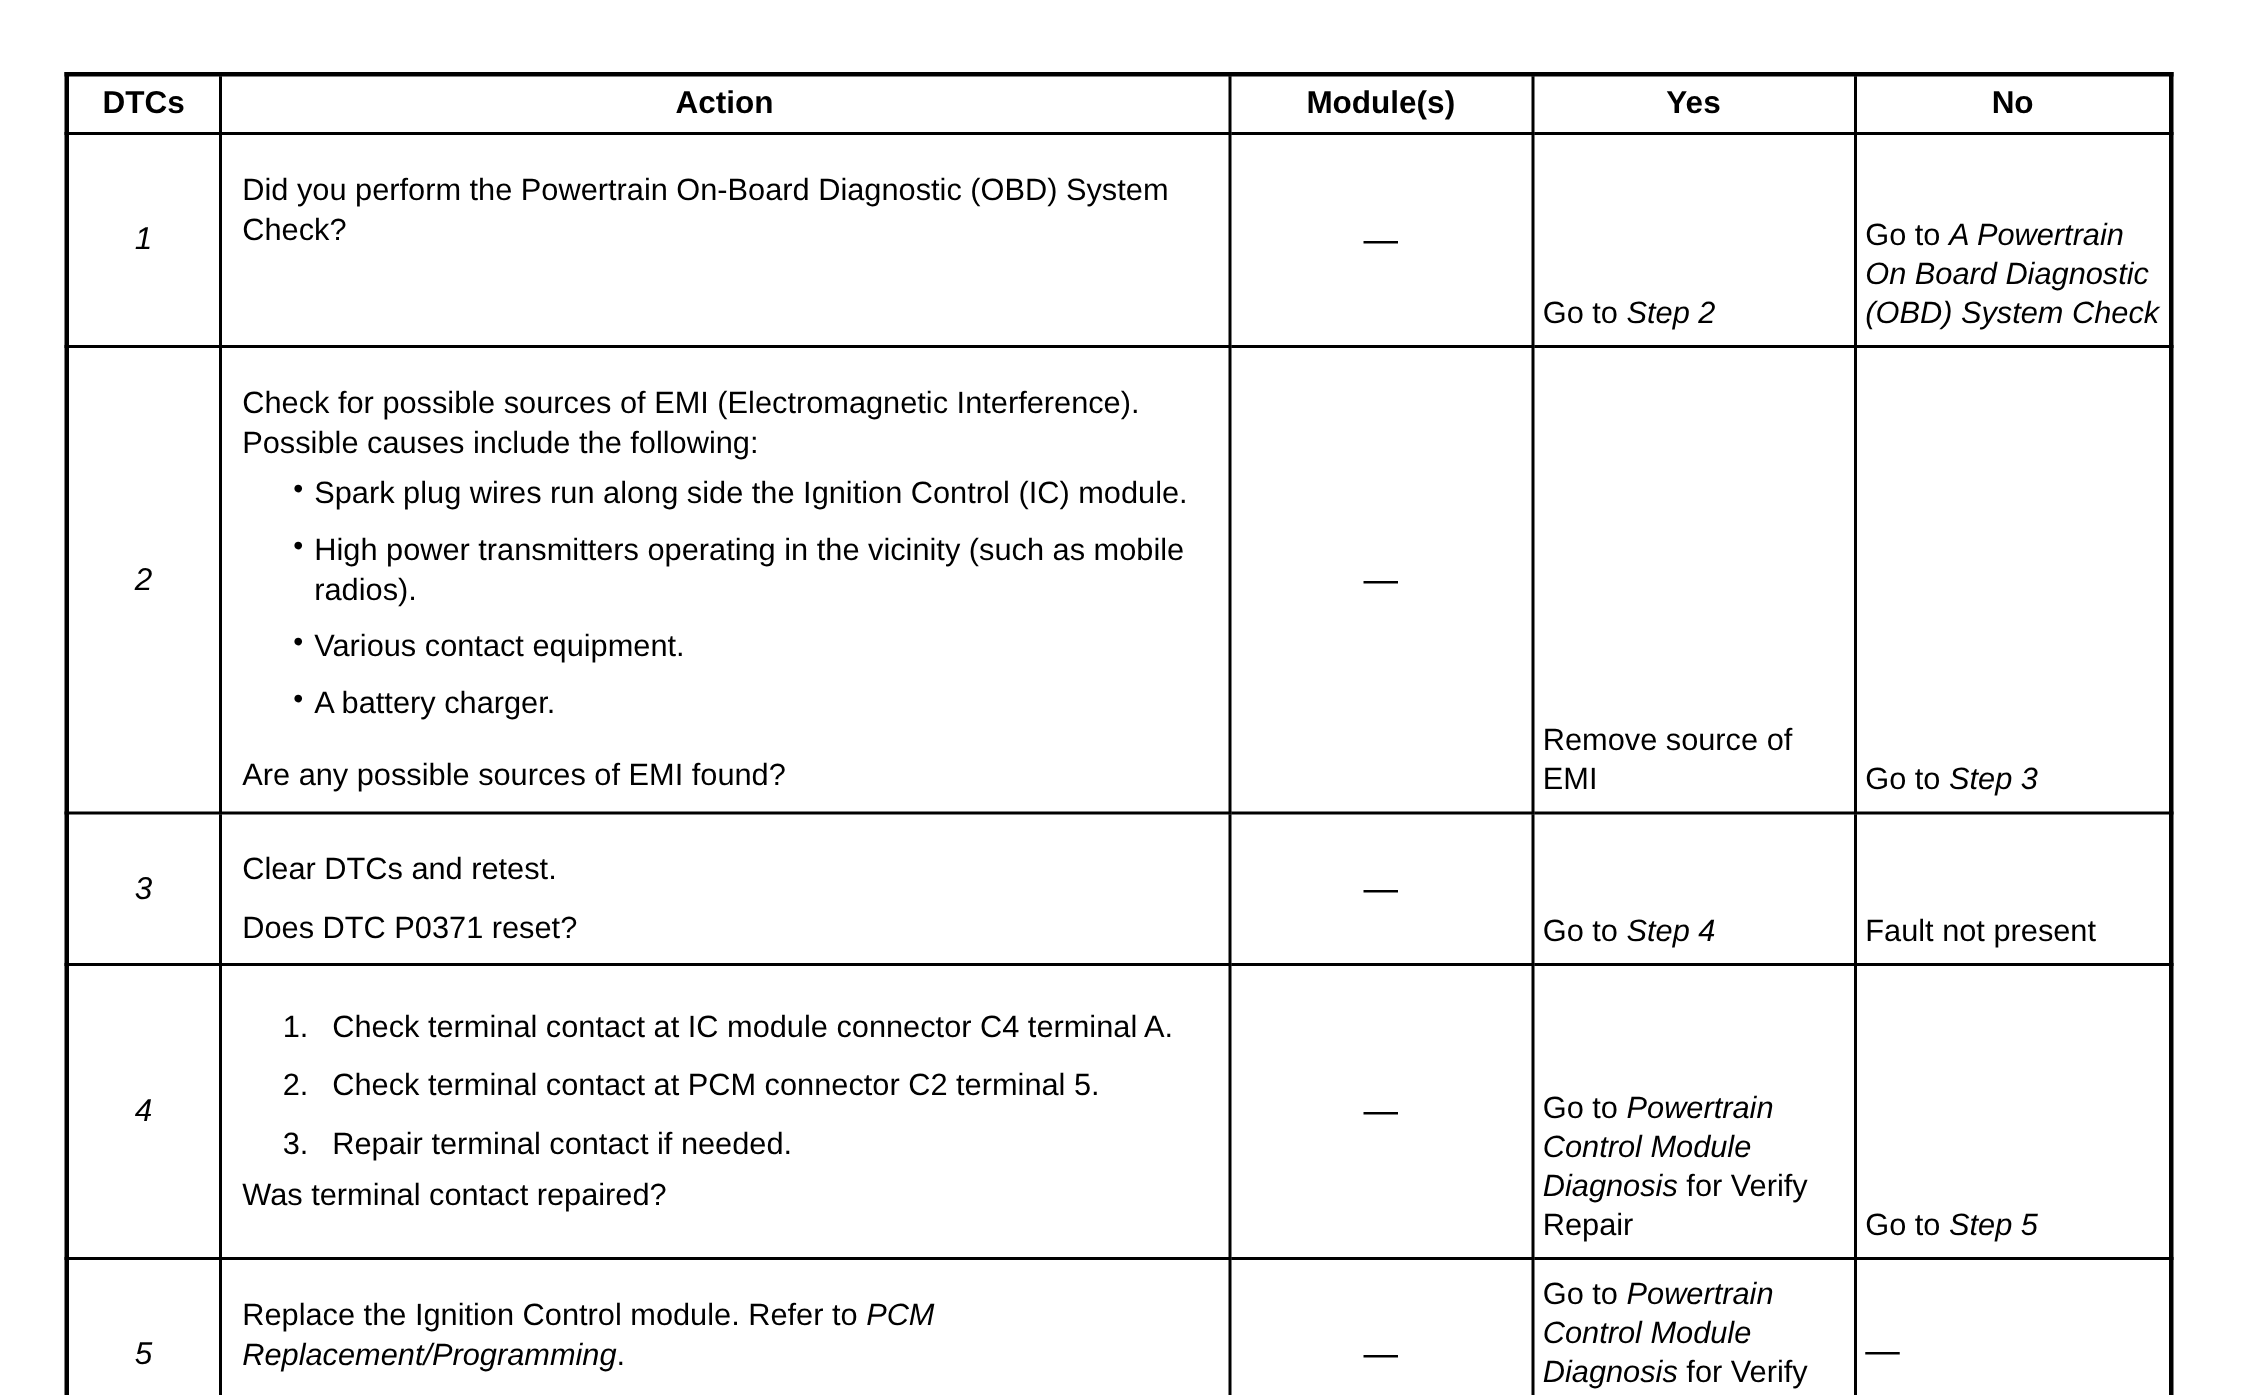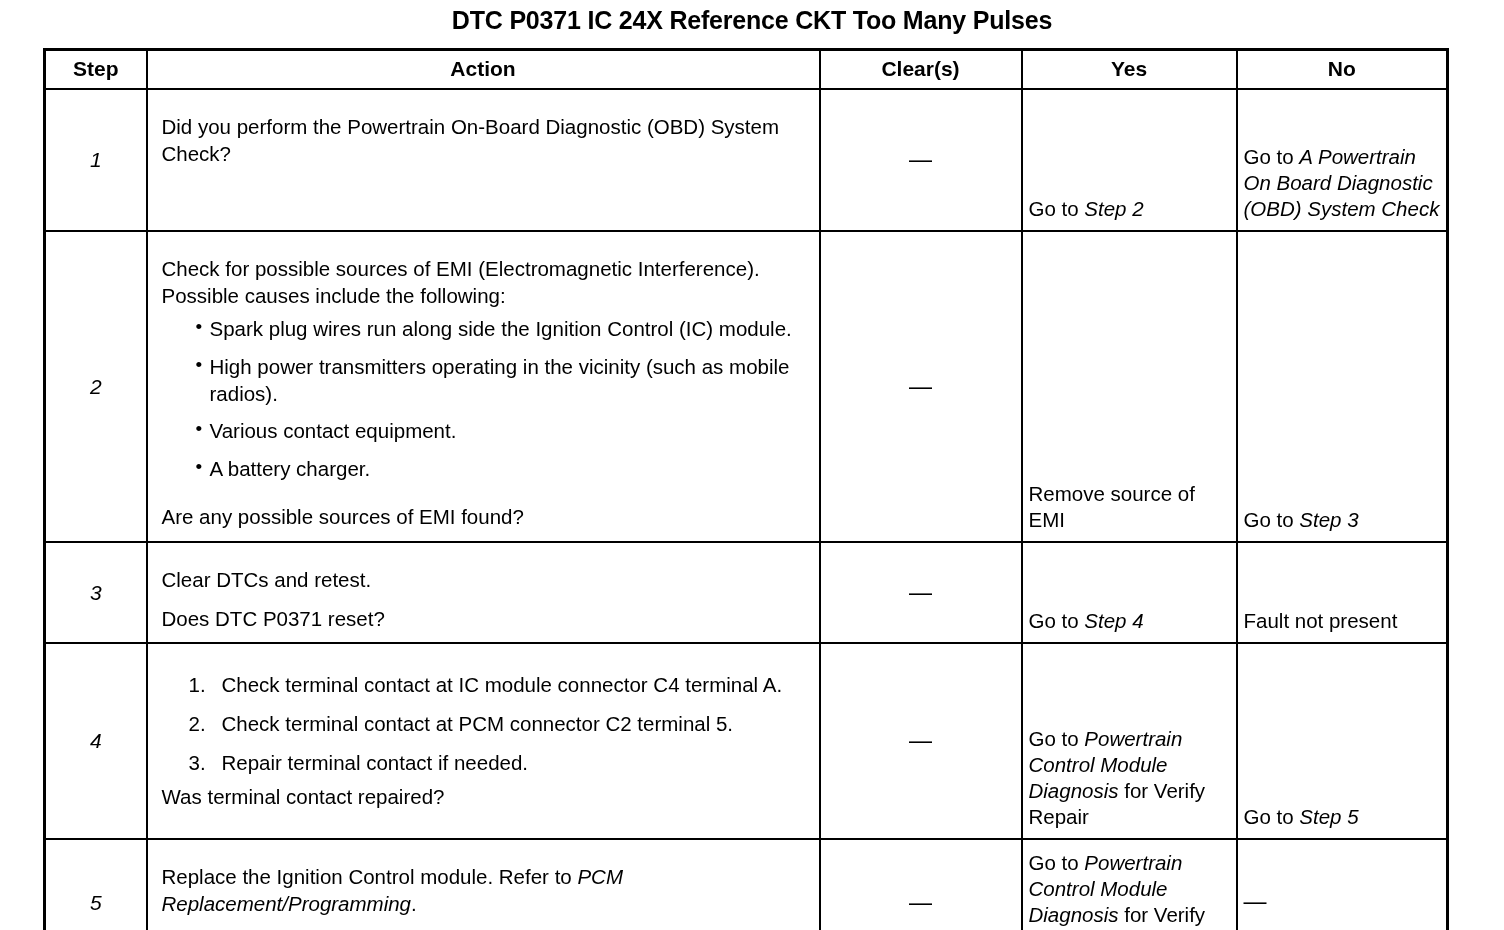--- a/index.html
+++ b/index.html
@@ -135,36 +135,35 @@
     top: 0;
   }
   i, .it { font-style: italic; }
   .dash { font-size: 23px; line-height: 1; }
 </style>
 </head>
 <body>
 
 <div class="page">
 
-  <div class="doc-title">DTC P0371 IC 24X Reference CKT Too Many Pulses</div>
 
   <div class="table-wrap">
     <table class="dtc">
       <colgroup>
         <col class="c-step">
         <col class="c-action">
         <col class="c-value">
         <col class="c-yes">
         <col class="c-no">
       </colgroup>
       <thead>
         <tr>
-          <th>Step</th>
+          <th>DTCs</th>
           <th>Action</th>
-          <th>Clear(s)</th>
+          <th>Module(s)</th>
           <th>Yes</th>
           <th>No</th>
         </tr>
       </thead>
       <tbody>
 
         <tr style="height:142px">
           <td class="step">1</td>
           <td class="action">
             <p class="para">Did you perform the Powertrain On-Board Diagnostic (OBD) System Check?</p>

